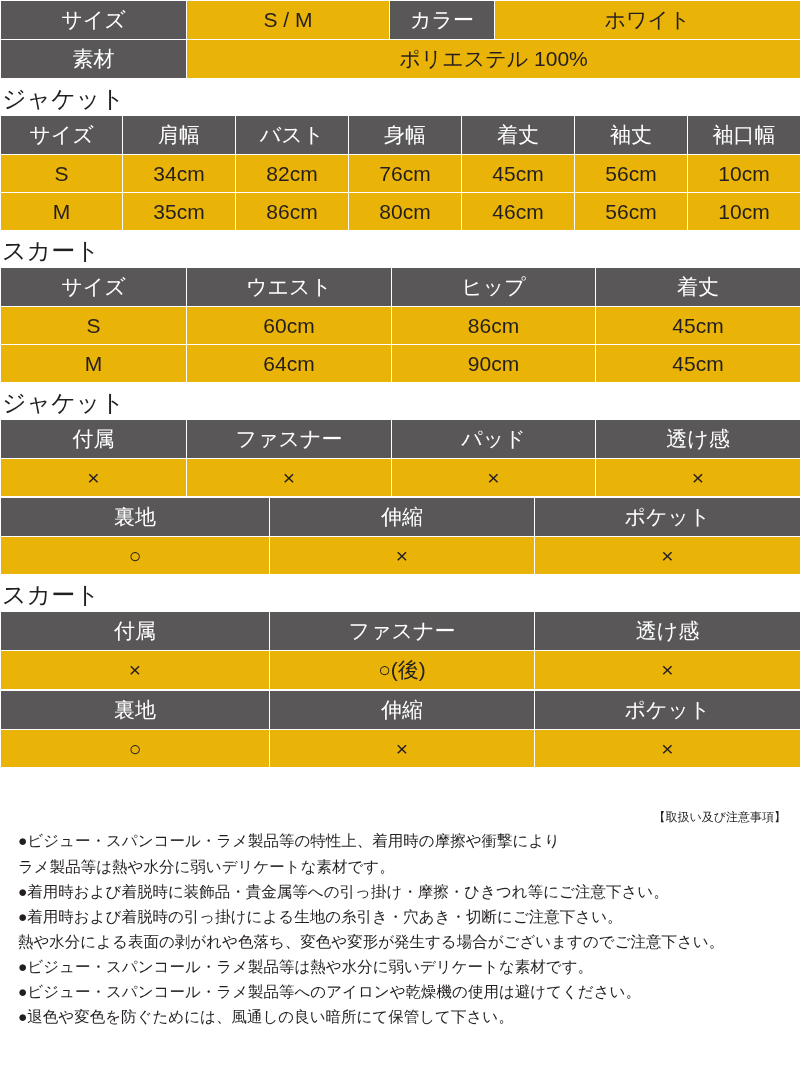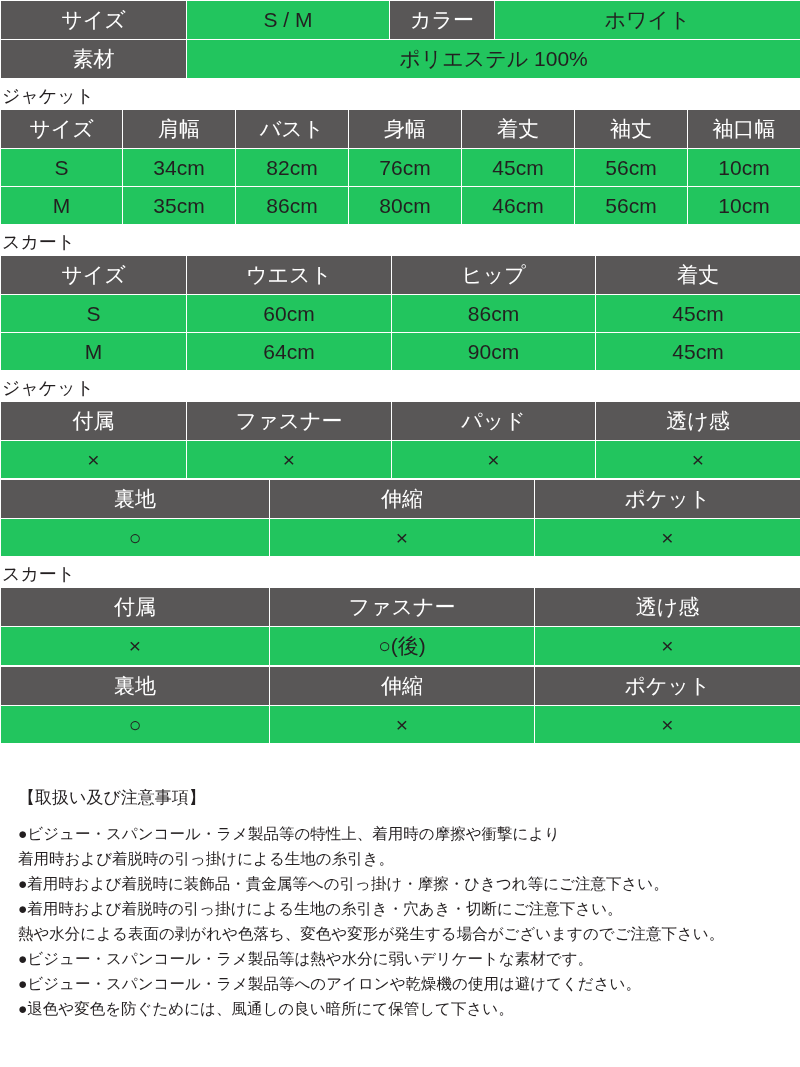--- a/index.html
+++ b/index.html
@@ -32,44 +32,45 @@
     padding: 5px 2px;
     box-sizing: border-box;
     background: #f2f2f2;
     color: #231f20;
   }
   td.hd, th.hd {
     background: #595757;
     color: #ffffff;
   }
   td.val {
-    background: #22c55e;
+    background: #eab308;
   }
   
   .sect-label {
-    font-size: 18px;
+    font-size: 24px;
     line-height: 1;
     padding: 8px 0 4px 2px;
     color: #231f20;
     background: #ffffff;
   }
   .tbl-wrap {
     width: 800px;
   }
   
   .notes {
     margin-top: 40px;
     padding: 0 14px 0 18px;
     font-size: 15.5px;
     line-height: 1.62;
     color: #231f20;
   }
   .notes .ttl {
-    font-size: 17px;
-    margin-bottom: 9px;
+    font-size: 12px;
+    margin-bottom: 1px;
+    text-align: right;
   }
   .notes p {
     margin: 0;
   }
 </style>
 </head>
 <body>
 
 <div class="page">
 
@@ -255,21 +256,21 @@
           <td class="val">×</td>
           <td class="val">×</td>
         </tr>
       </tbody>
     </table>
   </div>
 
   <div class="notes">
     <p class="ttl">【取扱い及び注意事項】</p>
     <p>●ビジュー・スパンコール・ラメ製品等の特性上、着用時の摩擦や衝撃により</p>
-    <p>着用時および着脱時の引っ掛けによる生地の糸引き。</p>
+    <p>ラメ製品等は熱や水分に弱いデリケートな素材です。</p>
     <p>●着用時および着脱時に装飾品・貴金属等への引っ掛け・摩擦・ひきつれ等にご注意下さい。</p>
     <p>●着用時および着脱時の引っ掛けによる生地の糸引き・穴あき・切断にご注意下さい。</p>
     <p>熱や水分による表面の剥がれや色落ち、変色や変形が発生する場合がございますのでご注意下さい。</p>
     <p>●ビジュー・スパンコール・ラメ製品等は熱や水分に弱いデリケートな素材です。</p>
     <p>●ビジュー・スパンコール・ラメ製品等へのアイロンや乾燥機の使用は避けてください。</p>
     <p>●退色や変色を防ぐためには、風通しの良い暗所にて保管して下さい。</p>
   </div>
 
 </div>
 

